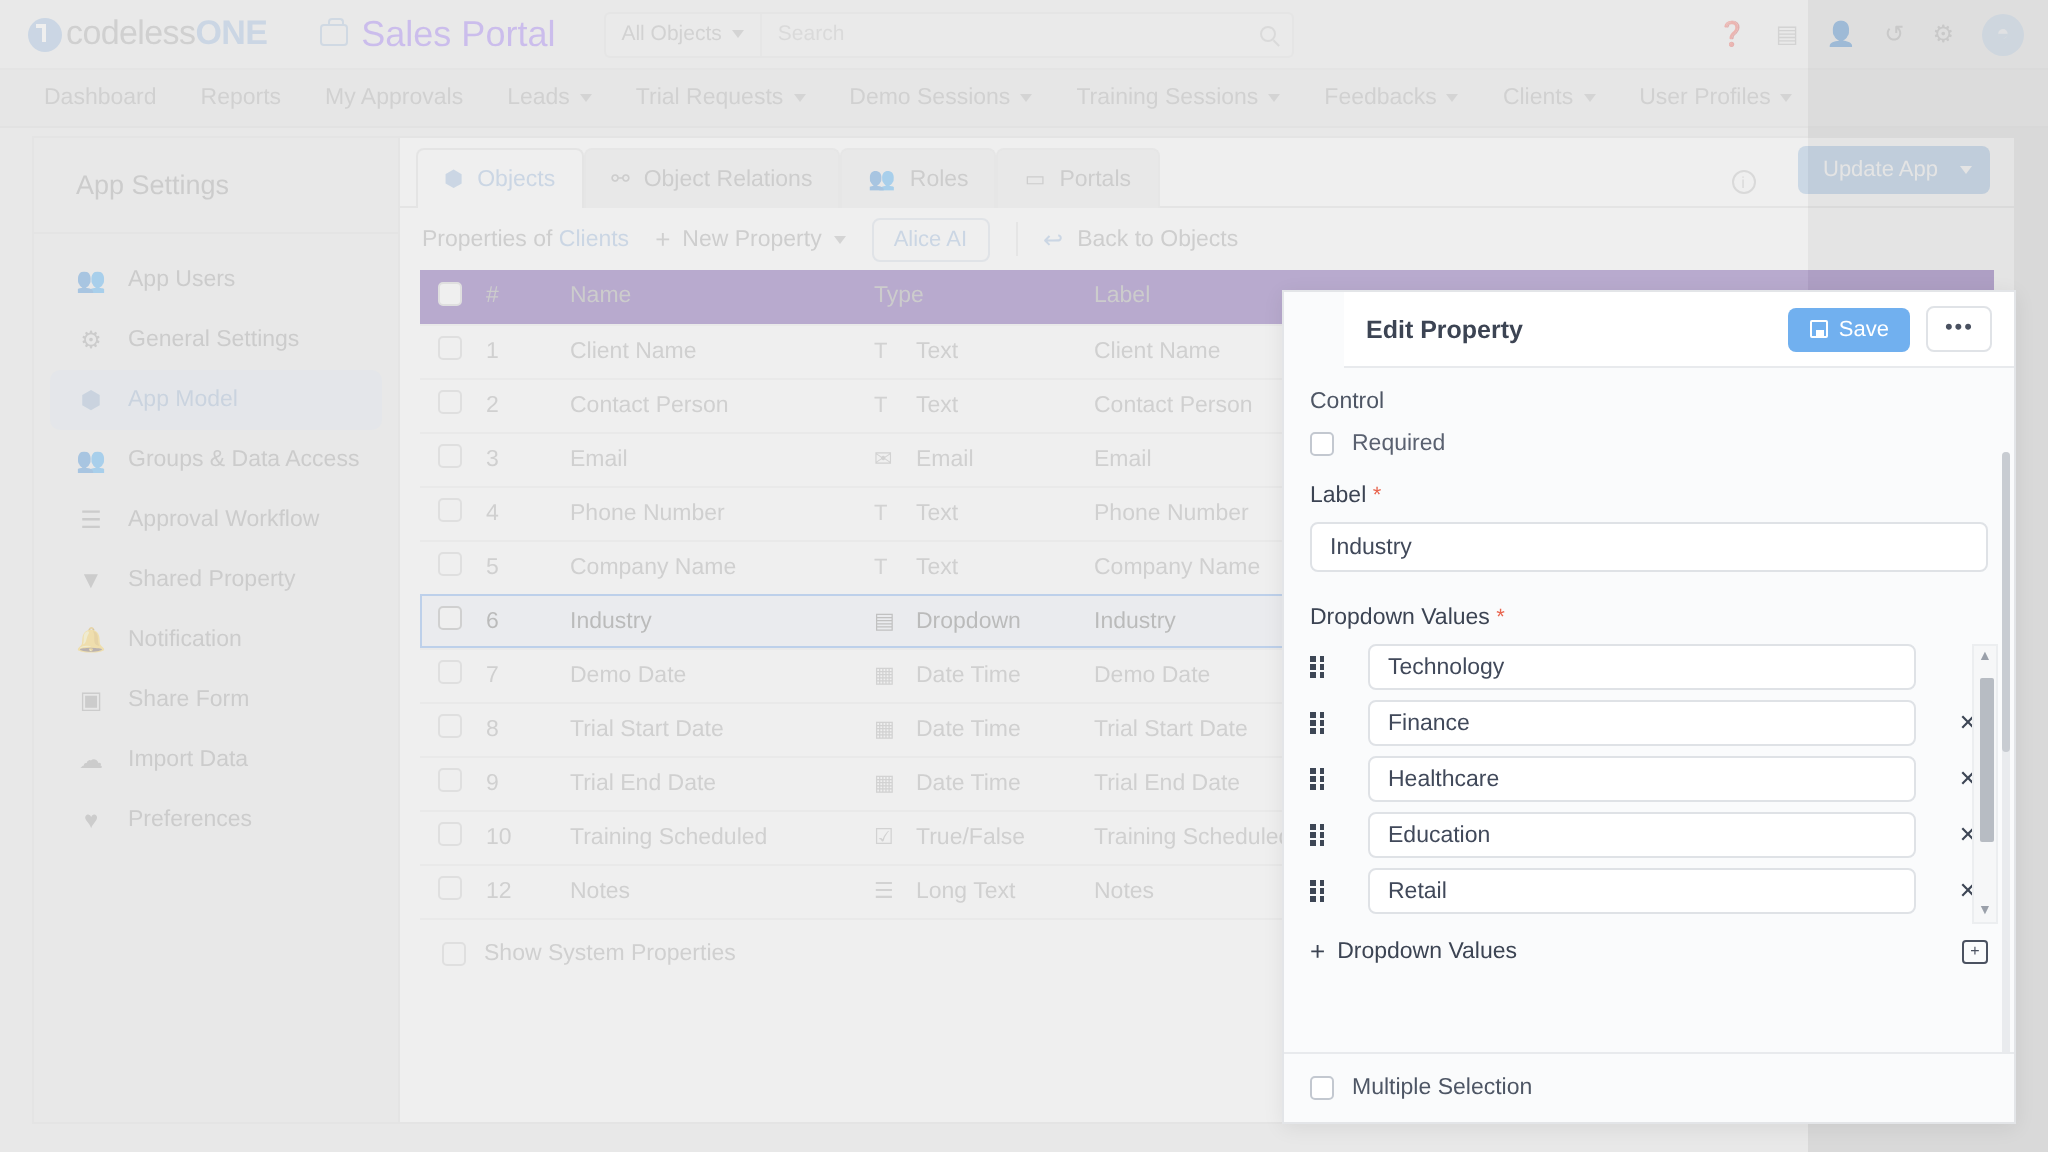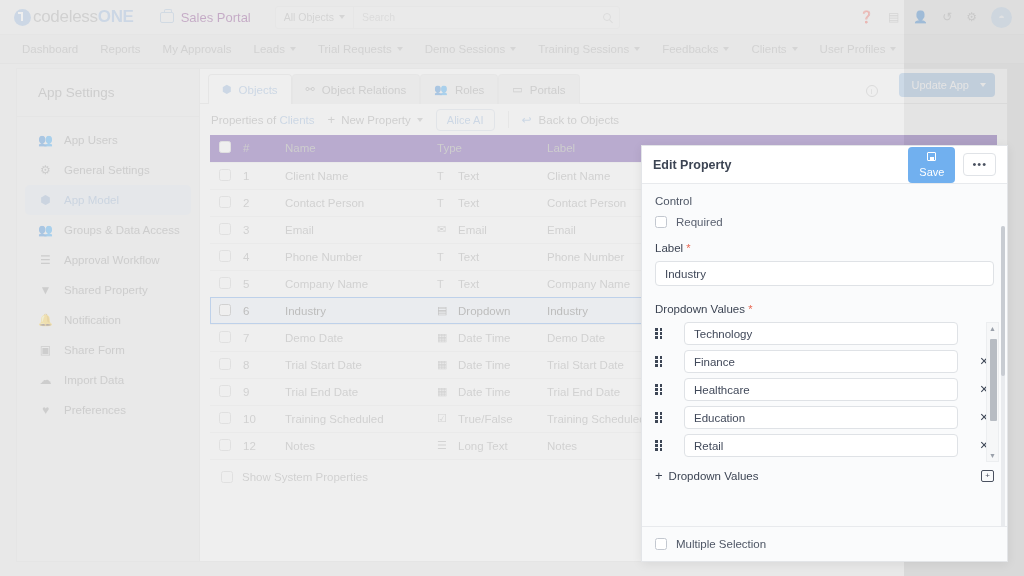--- a/index.html
+++ b/index.html
@@ -36,21 +36,21 @@
   }
   .logo-mark:before {
     content: ""; position: absolute; left: 4px; top: 3px;
     width: 4px; height: 2px; background: #fff;
   }
   .logo-text { font-size: 17px; letter-spacing: -0.3px; }
   .logo-text .a { color: #9a9a9a; }
   .logo-text .b { color: #8ab0dd; font-weight: bold; }
 
   .portal { display: flex; align-items: center; margin-left: 26px; gap: 7px; }
-  .portal-label { font-size: 13px; color: #701a75; }
+  .portal-label { font-size: 18px; color: #8b5cf6; }
   .briefcase {
     width: 14px; height: 11px; border: 1.6px solid #9bb8d8;
     border-radius: 2px; position: relative;
   }
   .briefcase:before {
     content:""; position:absolute; left: 3px; top: -4px;
     width: 6px; height: 3px; border: 1.6px solid #9bb8d8;
     border-bottom: none; border-radius: 2px 2px 0 0;
   }
 
@@ -218,28 +218,28 @@
   
   .panel {
     position: absolute; left: 641px; top: 145px;
     width: 367px; height: 417px;
     background: #fafbfc; border: 1px solid #e3e5e8;
     box-shadow: 0 2px 10px rgba(0,0,0,0.07);
     display: flex; flex-direction: column; overflow: hidden;
   }
   .panel-head {
     height: 38px; background: #fff; border-bottom: 1px solid #e8eaed;
-    display: flex; align-items: center; padding: 0 11px; flex-shrink: 0;
+    display: flex; align-items: center; padding: 0 11px; flex-shrink: 0; margin-left: 30px;
   }
   .panel-title { font-size: 12.5px; color: #3c4453; font-weight: bold; }
   .panel-head-right { margin-left: auto; display: flex; align-items: center; gap: 8px; }
   .save-btn {
     background: #71b0ef; color: #fff; font-size: 11px;
     padding: 5px 11px; border-radius: 4px;
-    display: flex; align-items: center; gap: 5px; flex-direction: column;
+    display: flex; align-items: center; gap: 5px;
   }
   .floppy {
     width: 9px; height: 9px; border: 1.3px solid #fff; border-radius: 1px;
     position: relative;
   }
   .floppy:after {
     content:""; position:absolute; left: 1.5px; bottom: 0;
     width: 4px; height: 3px; background: #fff;
   }
   .dots-btn {

